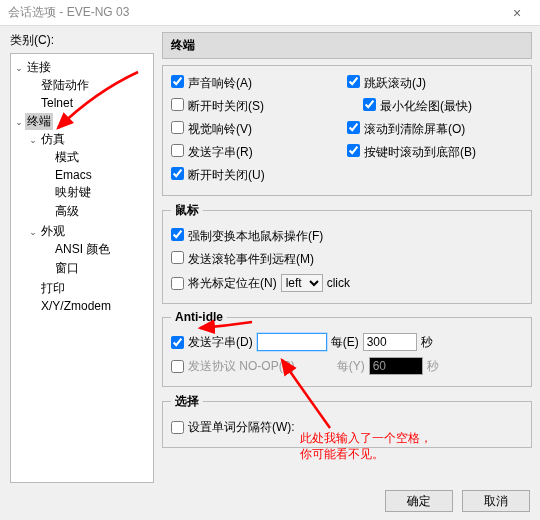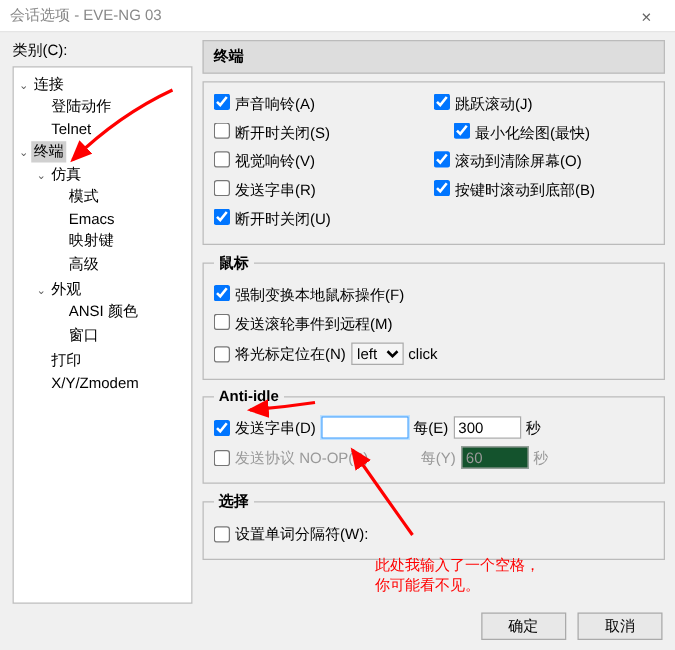--- a/index.html
+++ b/index.html
@@ -23,21 +23,21 @@
 legend{padding:0 4px;font-weight:bold}
 .hdr{background:#ddd;border:1px solid #bbb;padding:4px 8px;font-weight:bold;margin-bottom:6px}
 .cols{display:flex}
 .col{flex:1}
 .ck{display:flex;align-items:flex-start;padding:3px 0}
 .ck input{margin-right:4px}
 .inline{display:flex;align-items:center;gap:4px;padding:3px 0}
 .inline input[type=text]{border:1px solid #aaa;padding:1px 3px;height:18px}
 .inline select{border:1px solid #aaa;height:18px;background:#f5f5f5}
 .dis{color:#999}
-.dis input[type=text]{background:#14532d;color:#999}
+.dis input[type=text]{background:#000000;color:#999}
 .buttons{text-align:right;padding:6px 10px 0 0}
 .buttons button{min-width:68px;height:22px;background:#e8e8e8;border:1px solid #aaa;margin-left:6px;cursor:pointer}
 .arrow-svg{position:absolute;pointer-events:none;z-index:50}
 .note{position:absolute;color:#ff0000;font-size:15px;line-height:1.3;z-index:60}
 .focused{border:1px solid #3399ff!important;outline:1px solid #bde0ff}
 </style>
 </head>
 <body>
 
 <div class="titlebar">
@@ -250,16 +250,16 @@
 <svg class="arrow-svg" style="left:0;top:0" width="540" height="520">
   <defs>
       <marker id="ah" markerWidth="8" markerHeight="8" refX="6" refY="3" orient="auto">
         <path d="M0,0 L7,3 L0,6 Z" fill="#ff0000"></path>
       </marker>
     </defs>
   <path d="M138,72 Q95,92 58,128" stroke="#ff0000" stroke-width="2.5" fill="none" marker-end="url(#ah)"></path>
   <path d="M252,322 Q225,326 200,328" stroke="#ff0000" stroke-width="2.5" fill="none" marker-end="url(#ah)"></path>
   <path d="M330,428 Q310,400 282,360" stroke="#ff0000" stroke-width="2.5" fill="none" marker-end="url(#ah)"></path>
 </svg>
-<div class="note" style="left:300px;top:445px">
+<div class="note" style="left:300px;top:431px">
   <div>此处我输入了一个空格，</div>
     <div>你可能看不见。</div>
 </div>
 
 </body></html>

